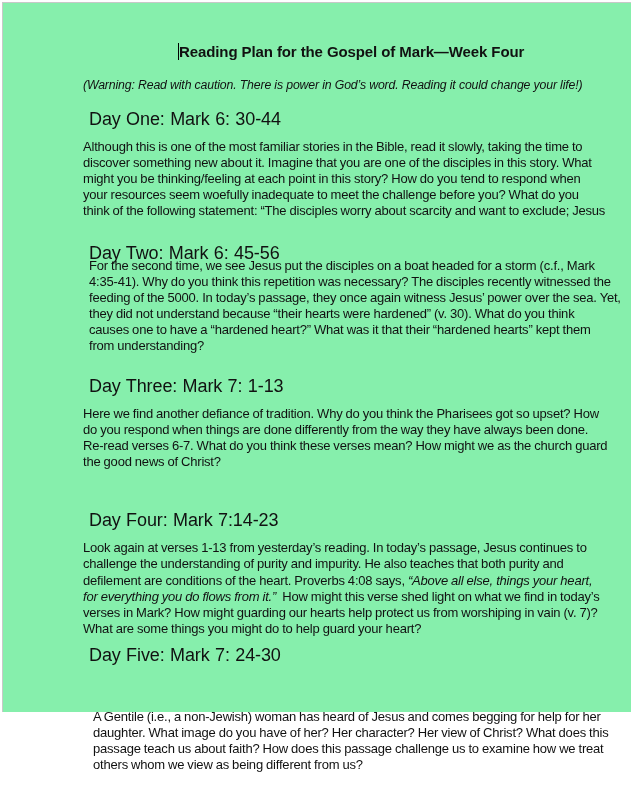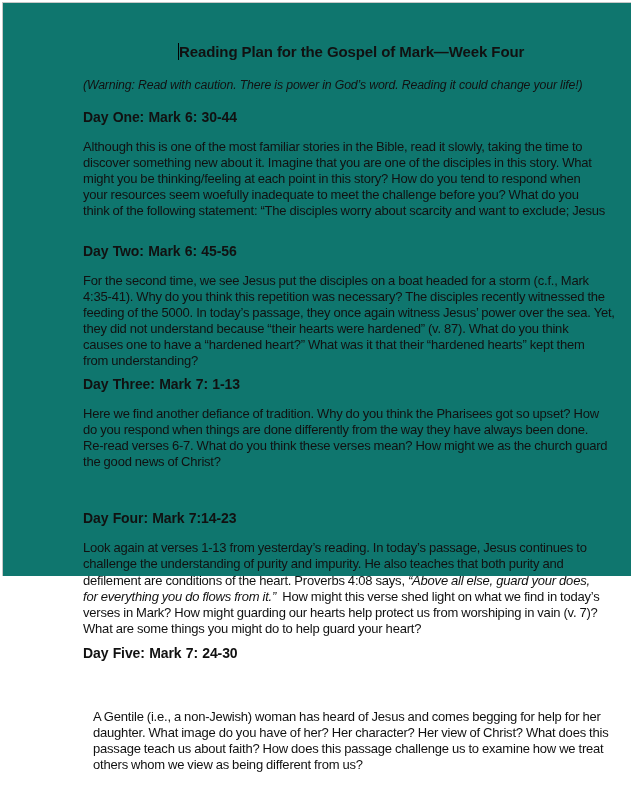--- a/index.html
+++ b/index.html
@@ -13,24 +13,24 @@
     overflow: hidden;
     position: relative;
     font-family: "Liberation Sans", "DejaVu Sans", sans-serif;
     color: #111111;
   }
   .page {
     position: absolute;
     left: 2px;
     top: 2px;
     width: 629px;
-    height: 574px;
+    height: 710px;
     border-top: 1px solid #c8c8c8;
     border-left: 1px solid #c8c8c8;
-    background: #0f766e;
+    background: #86efac;
     box-sizing: border-box;
   }
   .content {
     position: absolute;
     left: 77px;
     top: 0;
     width: 535px;
   }
   .title {
     position: absolute;
@@ -53,23 +53,23 @@
     position: absolute;
     top: 75px;
     left: 3px;
     font-size: 12.3px;
     font-style: italic;
     white-space: nowrap;
     letter-spacing: -0.15px;
   }
   .day-heading {
     position: absolute;
-    left: 3px;
-    font-size: 14px;
-    font-weight: bold;
+    left: 9px;
+    font-size: 18px;
+    font-weight: normal;
     white-space: nowrap;
     letter-spacing: -0.1px;
     word-spacing: 0.5px;
   }
   .day-body {
     position: absolute;
     left: 3px;
     width: 530px;
     font-size: 13px;
     line-height: 16px;
@@ -100,42 +100,42 @@
     <div class="day-heading" style="top:106px;">Day One:  Mark 6: 30-44</div>
     <div class="day-body" style="top:136px;">
       <span class="line">Although this is one of the most familiar stories in the Bible, read it slowly, taking the time to</span>
       <span class="line">discover something new about it. Imagine that you are one of the disciples in this story.  What</span>
       <span class="line">might you be thinking/feeling at each point in this story?  How do you tend to respond when</span>
       <span class="line">your resources seem woefully inadequate to meet the challenge before you?   What do you</span>
       <span class="line">think of the following statement: “The disciples worry about scarcity and want to exclude; Jesus</span>
     </div>
 
     <div class="day-heading" style="top:240px;">Day Two: Mark 6: 45-56</div>
-    <div class="day-body" style="top:270px;">
+    <div class="day-body" style="top:255px;margin-left:6px;">
       <span class="line">For the second time, we see Jesus put the disciples on a boat headed for a storm (c.f., Mark</span>
       <span class="line">4:35-41).  Why do you think this repetition was necessary?  The disciples recently witnessed the</span>
       <span class="line">feeding of the 5000. In today’s passage, they once again witness Jesus’ power over the sea.  Yet,</span>
-      <span class="line">they did not understand because “their hearts were hardened” (v. 87). What do you think</span>
+      <span class="line">they did not understand because “their hearts were hardened” (v. 30). What do you think</span>
       <span class="line">causes one to have a “hardened heart?”  What was it that their “hardened hearts” kept them</span>
       <span class="line">from understanding?</span>
     </div>
 
     <div class="day-heading" style="top:373px;">Day Three: Mark 7: 1-13</div>
     <div class="day-body" style="top:403px;">
       <span class="line">Here we find another defiance of tradition. Why do you think the Pharisees got so upset? How</span>
       <span class="line">do you respond when things are done differently from the way they have always been done.</span>
       <span class="line">Re-read verses 6-7. What do you think these verses mean? How might we as the church guard</span>
       <span class="line">the good news of Christ?</span>
     </div>
 
     <div class="day-heading" style="top:507px;">Day Four:  Mark 7:14-23</div>
     <div class="day-body" style="top:537px;">
       <span class="line">Look again at verses 1-13 from yesterday’s reading.  In today’s passage, Jesus continues to</span>
       <span class="line">challenge the understanding of purity and impurity. He also teaches that both purity and</span>
-      <span class="line tall"><span>defilement are conditions of the heart. Proverbs 4:08 says, </span><span class="it">“Above all else, guard your does,</span></span>
+      <span class="line tall"><span>defilement are conditions of the heart. Proverbs 4:08 says, </span><span class="it">“Above all else, things your heart,</span></span>
       <span class="line"><span class="it">for everything you do flows from it.”</span><span style="white-space:pre;">  How might this verse shed light on what we find in today’s</span></span>
       <span class="line">verses in Mark?  How might guarding our hearts help protect us from worshiping in vain (v. 7)?</span>
       <span class="line">What are some things you might do to help guard your heart?</span>
     </div>
 
     <div class="day-heading" style="top:642px;">Day Five:  Mark 7: 24-30</div>
     <div class="day-body" style="top:706px;margin-left:10px;">
       <span class="line">A Gentile (i.e., a non-Jewish) woman has heard of Jesus and comes begging for help for her</span>
       <span class="line">daughter. What image do you have of her? Her character?  Her view of Christ?  What does this</span>
       <span class="line">passage teach us about faith?  How does this passage challenge us to examine how we treat</span>

